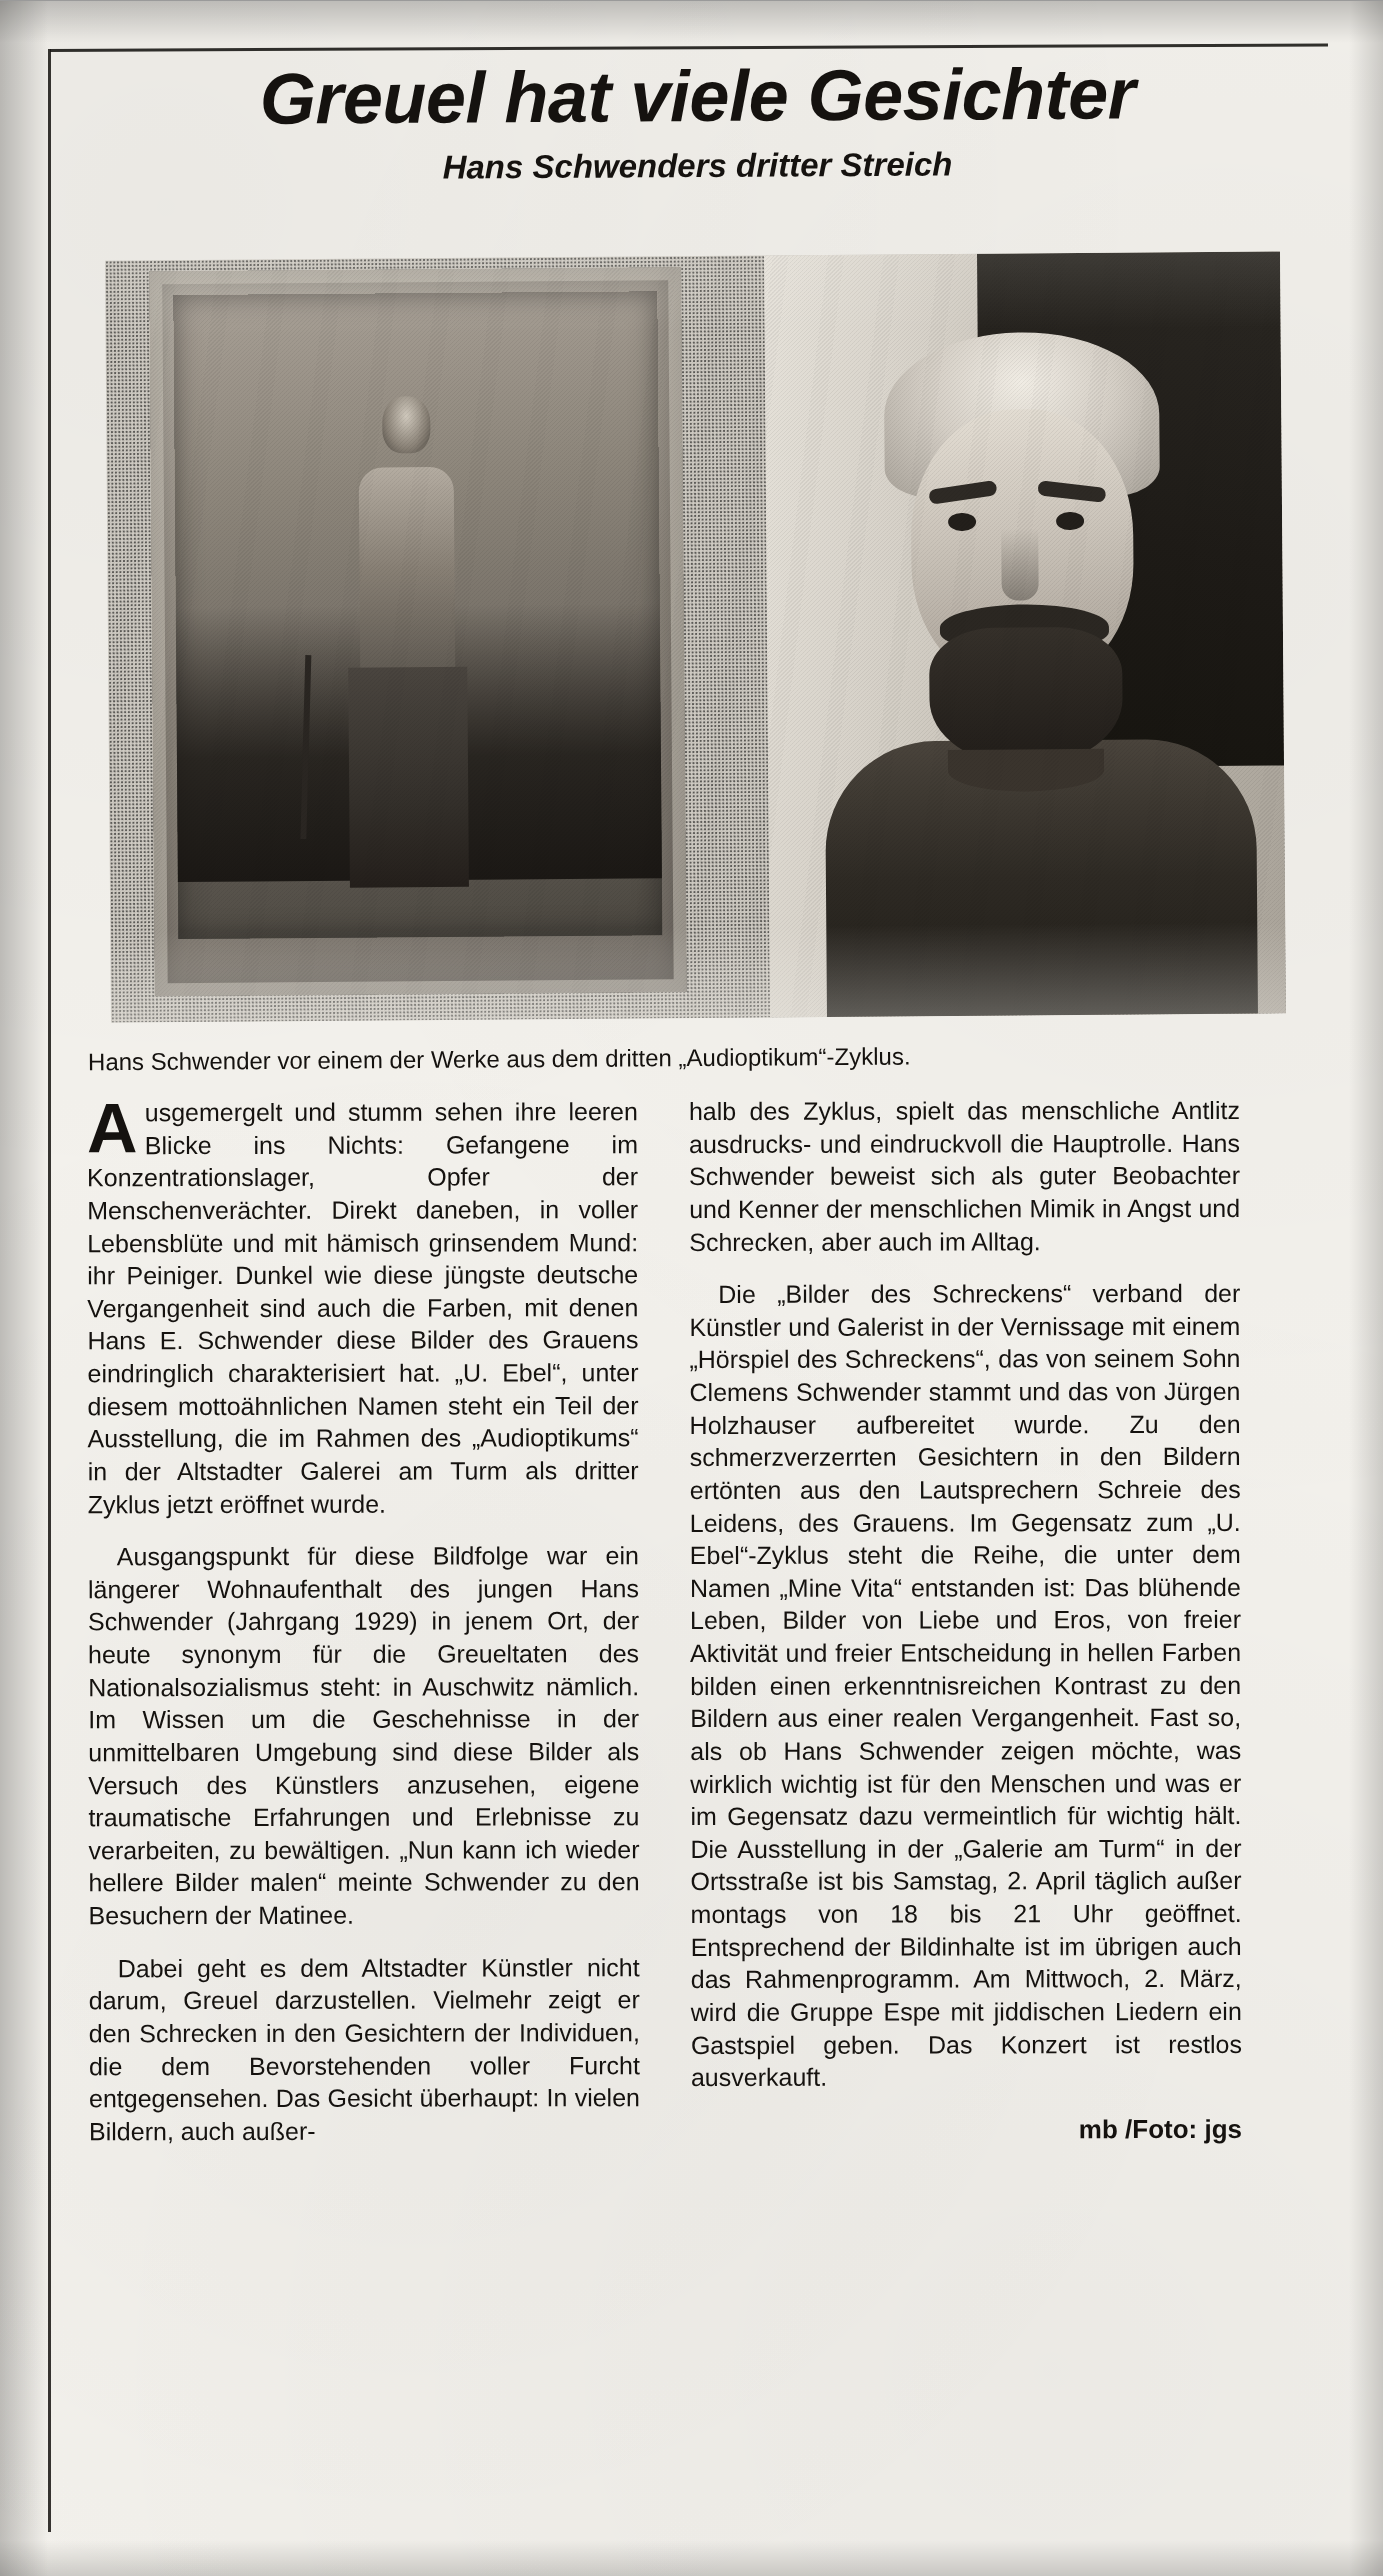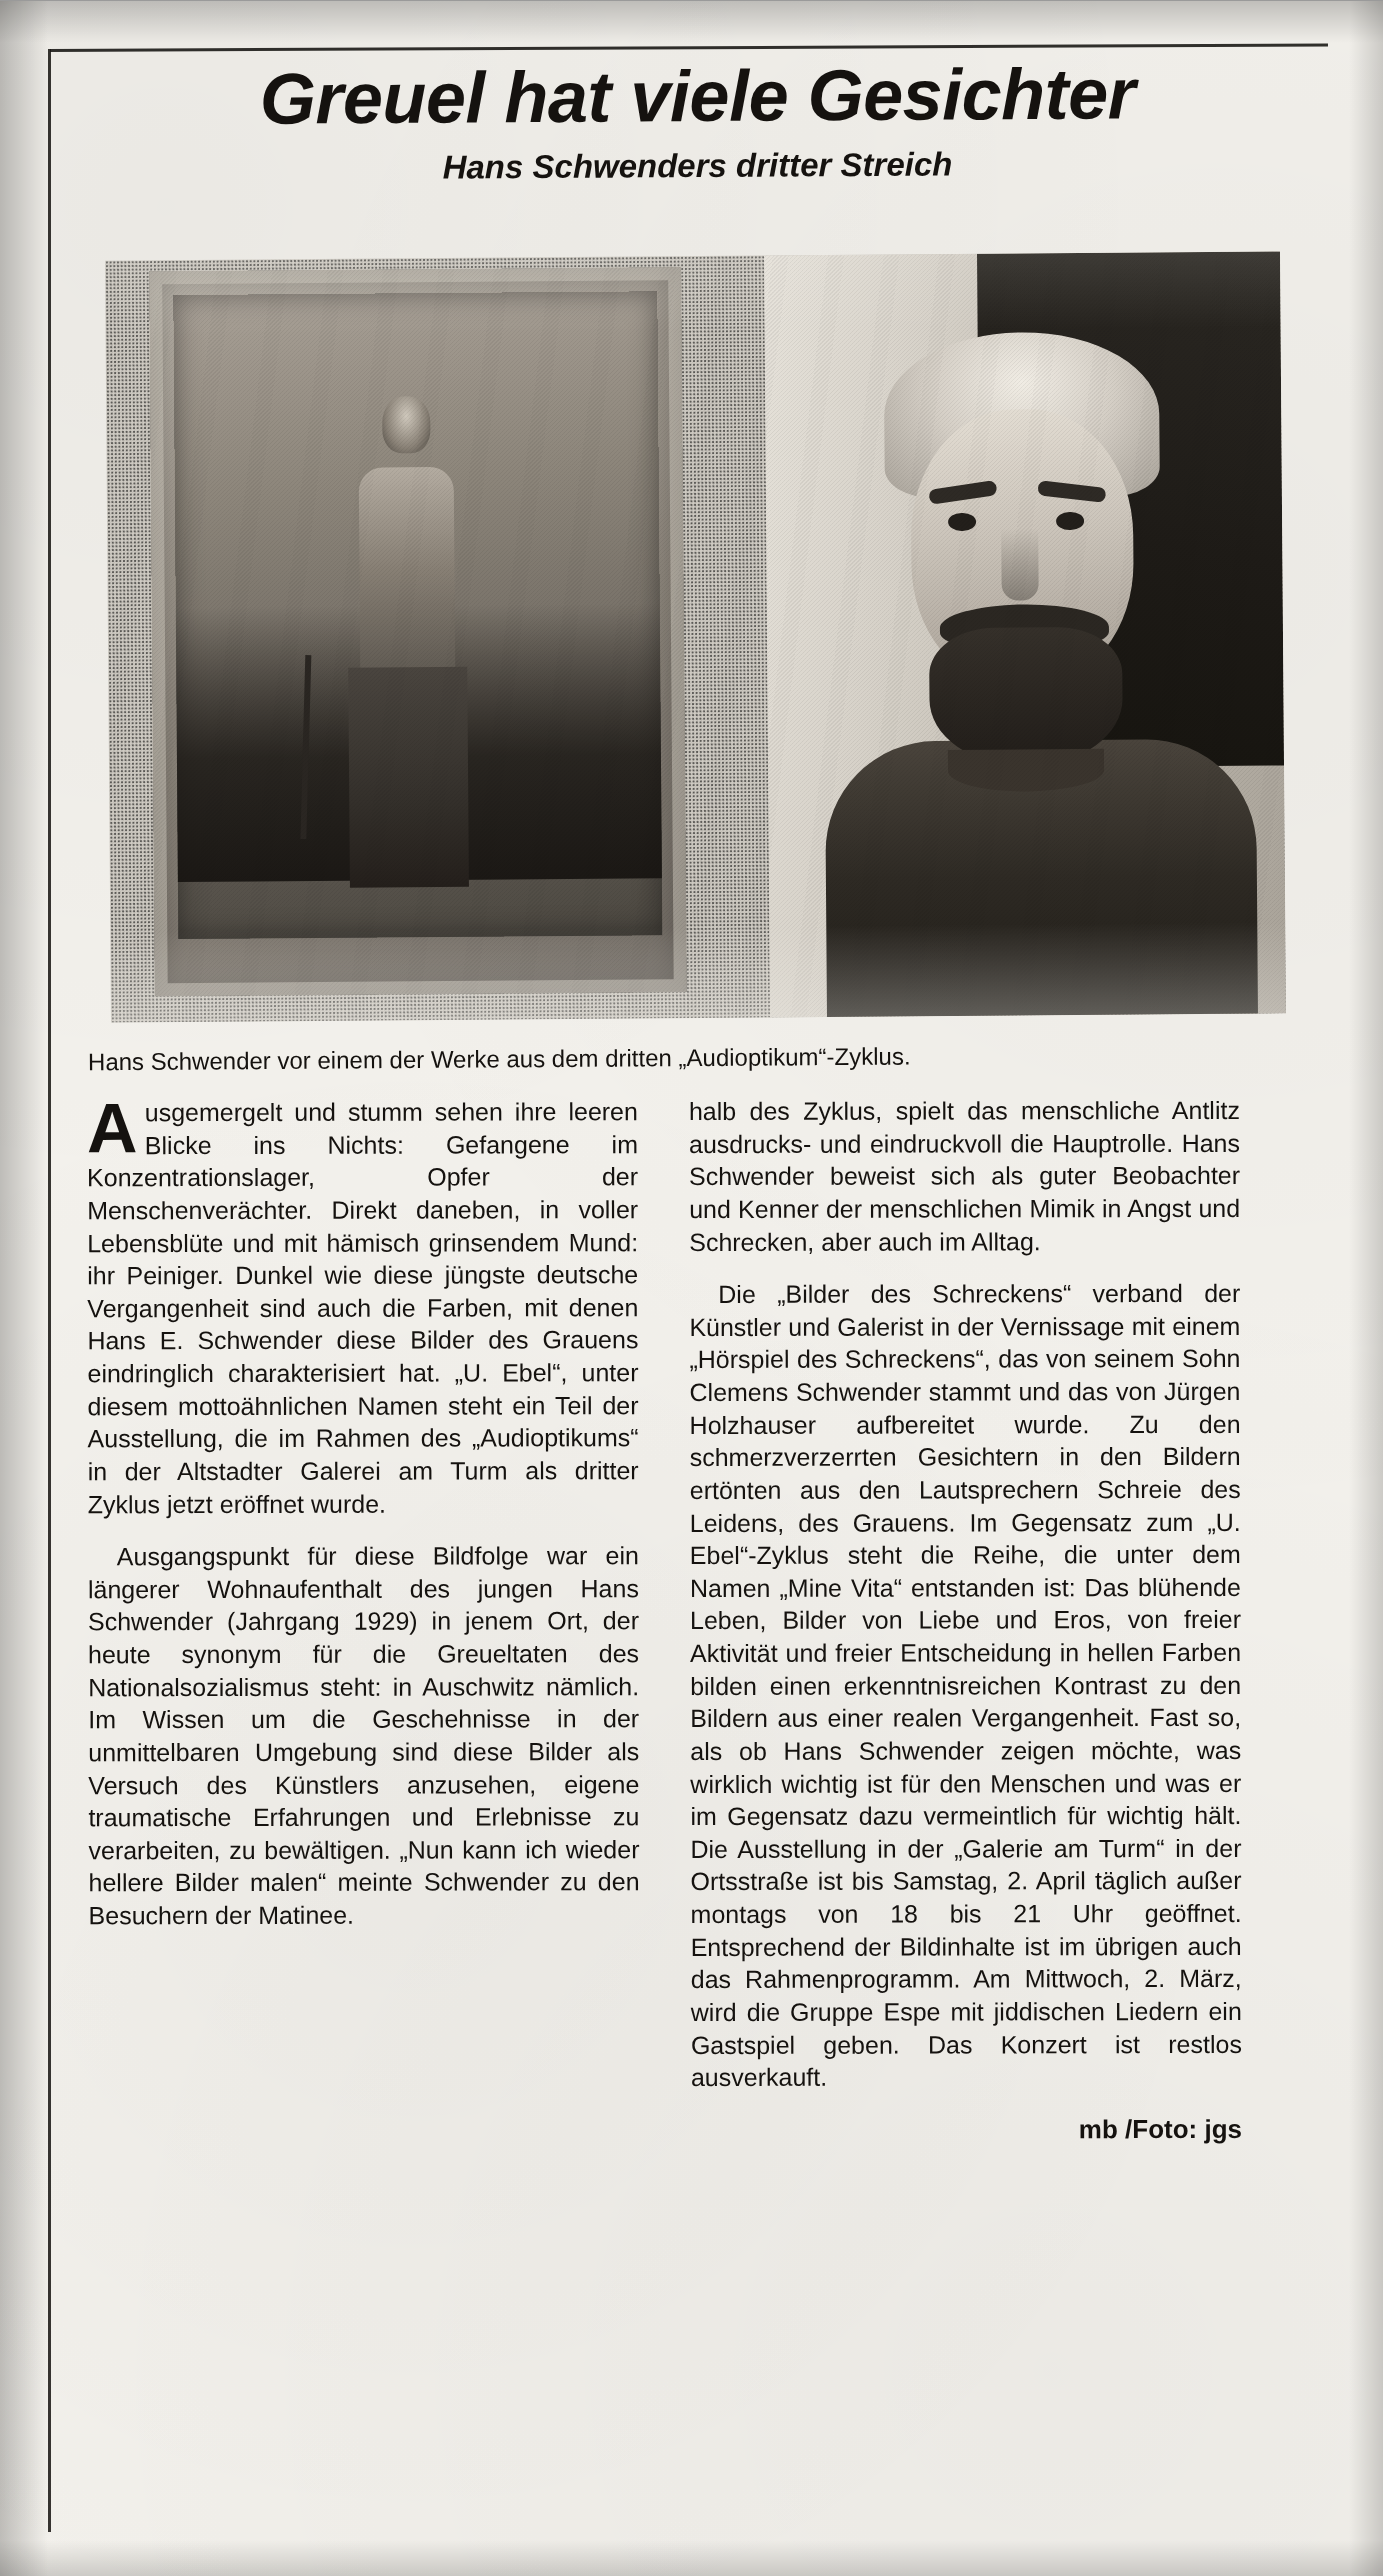--- a/index.html
+++ b/index.html
@@ -354,20 +354,21 @@
     </div>
   </div>
 
   <div class="caption">Hans Schwender vor einem der Werke aus dem dritten „Audioptikum“-Zyklus.</div>
 
   <div class="columns">
 
     <div class="col">
       <p class="first"><span class="dropcap">A</span><span>usgemergelt und stumm sehen ihre leeren Blicke ins Nichts: Gefangene im Konzentrationslager, Opfer der Menschenverächter. Direkt daneben, in voller Lebensblüte und mit hämisch grinsendem Mund: ihr Peiniger. Dunkel wie diese jüngste deutsche Vergangenheit sind auch die Farben, mit denen Hans E. Schwender diese Bilder des Grauens eindringlich charakterisiert hat. „U. Ebel“, unter diesem mottoähnlichen Namen steht ein Teil der Ausstellung, die im Rahmen des „Audioptikums“ in der Altstadter Galerei am Turm als dritter Zyklus jetzt eröffnet wurde.</span></p>
       <p>Ausgangspunkt für diese Bildfolge war ein längerer Wohnaufenthalt des jungen Hans Schwender (Jahrgang 1929) in jenem Ort, der heute synonym für die Greueltaten des Nationalsozialismus steht: in Auschwitz nämlich. Im Wissen um die Geschehnisse in der unmittelbaren Umgebung sind diese Bilder als Versuch des Künstlers anzusehen, eigene traumatische Erfahrungen und Erlebnisse zu verarbeiten, zu bewältigen. „Nun kann ich wieder hellere Bilder malen“ meinte Schwender zu den Besuchern der Matinee.</p>
+      <p>Dabei geht es dem Altstadter Künstler nicht darum, Greuel darzustellen. Vielmehr zeigt er den Schrecken in den Gesichtern der Individuen, die dem Bevorstehenden voller Furcht entgegensehen. Das Gesicht überhaupt: In vielen Bildern, auch außer-</p>
     </div>
 
     <div class="col">
       <p class="no-indent">halb des Zyklus, spielt das menschliche Antlitz ausdrucks- und eindruckvoll die Hauptrolle. Hans Schwender beweist sich als guter Beobachter und Kenner der menschlichen Mimik in Angst und Schrecken, aber auch im Alltag.</p>
       <p>Die „Bilder des Schreckens“ verband der Künstler und Galerist in der Vernissage mit einem „Hörspiel des Schreckens“, das von seinem Sohn Clemens Schwender stammt und das von Jürgen Holzhauser aufbereitet wurde. Zu den schmerzverzerrten Gesichtern in den Bildern ertönten aus den Lautsprechern Schreie des Leidens, des Grauens. Im Gegensatz zum „U. Ebel“-Zyklus steht die Reihe, die unter dem Namen „Mine Vita“ entstanden ist: Das blühende Leben, Bilder von Liebe und Eros, von freier Aktivität und freier Entscheidung in hellen Farben bilden einen erkenntnisreichen Kontrast zu den Bildern aus einer realen Vergangenheit. Fast so, als ob Hans Schwender zeigen möchte, was wirklich wichtig ist für den Menschen und was er im Gegensatz dazu vermeintlich für wichtig hält. Die Ausstellung in der „Galerie am Turm“ in der Ortsstraße ist bis Samstag, 2. April täglich außer montags von 18 bis 21 Uhr geöffnet. Entsprechend der Bildinhalte ist im übrigen auch das Rahmenprogramm. Am Mittwoch, 2. März, wird die Gruppe Espe mit jiddischen Liedern ein Gastspiel geben. Das Konzert ist restlos ausverkauft.</p>
       <p class="byline">mb /Foto: jgs</p>
     </div>
 
   </div>
 

